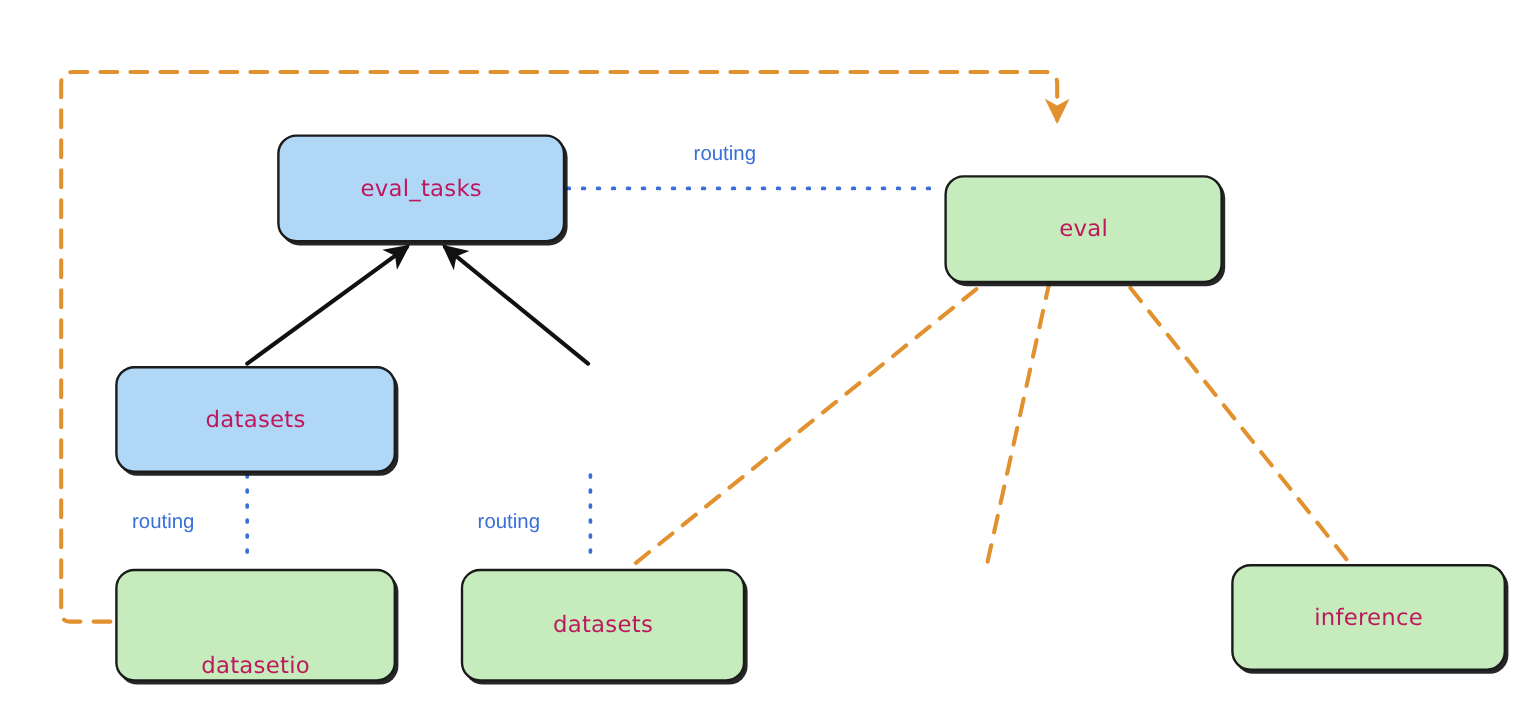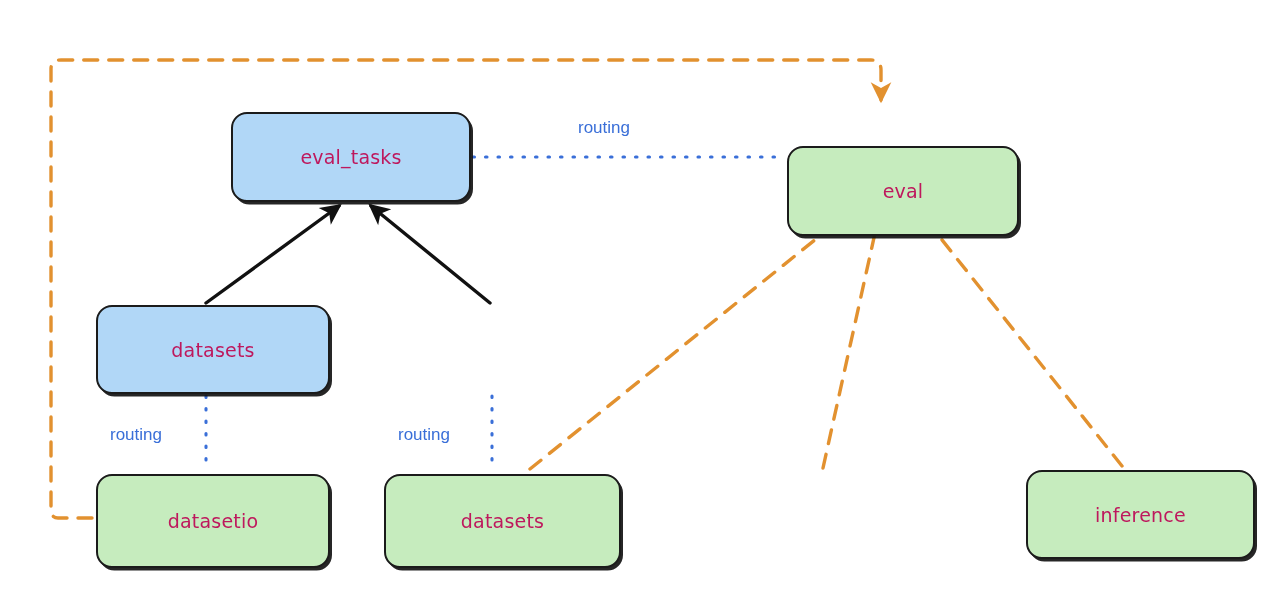--- a/index.html
+++ b/index.html
@@ -93,21 +93,21 @@
 
   <div class="node green" style="left:787px; top:108px; width:232px; height:90px;margin-top:38px;">
     <span>eval</span>
   </div>
 
   <div class="node blue" style="left:96px; top:305px; width:234px; height:89px;">
     <span>datasets</span>
   </div>
 
 
-  <div class="node green" style="left:96px; top:474px; width:234px; height:94px;">
+  <div class="node green" style="left:96px; top:474px; width:234px; height:94px;align-items:flex-end;">
     <span>datasetio</span>
   </div>
 
   <div class="node green" style="left:384px; top:474px; width:237px; height:94px;">
     <span>datasets</span>
   </div>
 
 
   <div class="node green" style="left:1026px; top:470px; width:229px; height:89px;">
     <span>inference</span>

